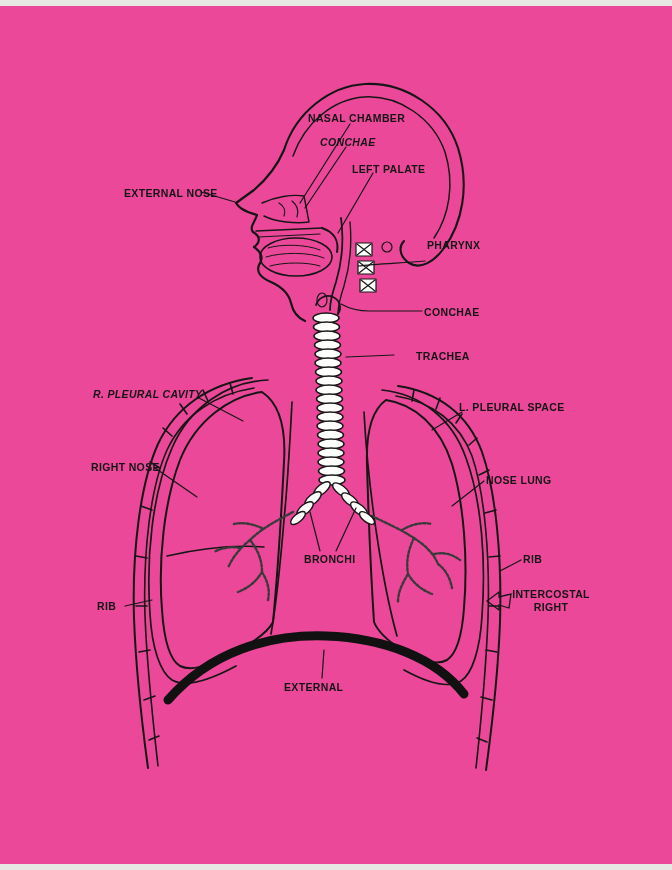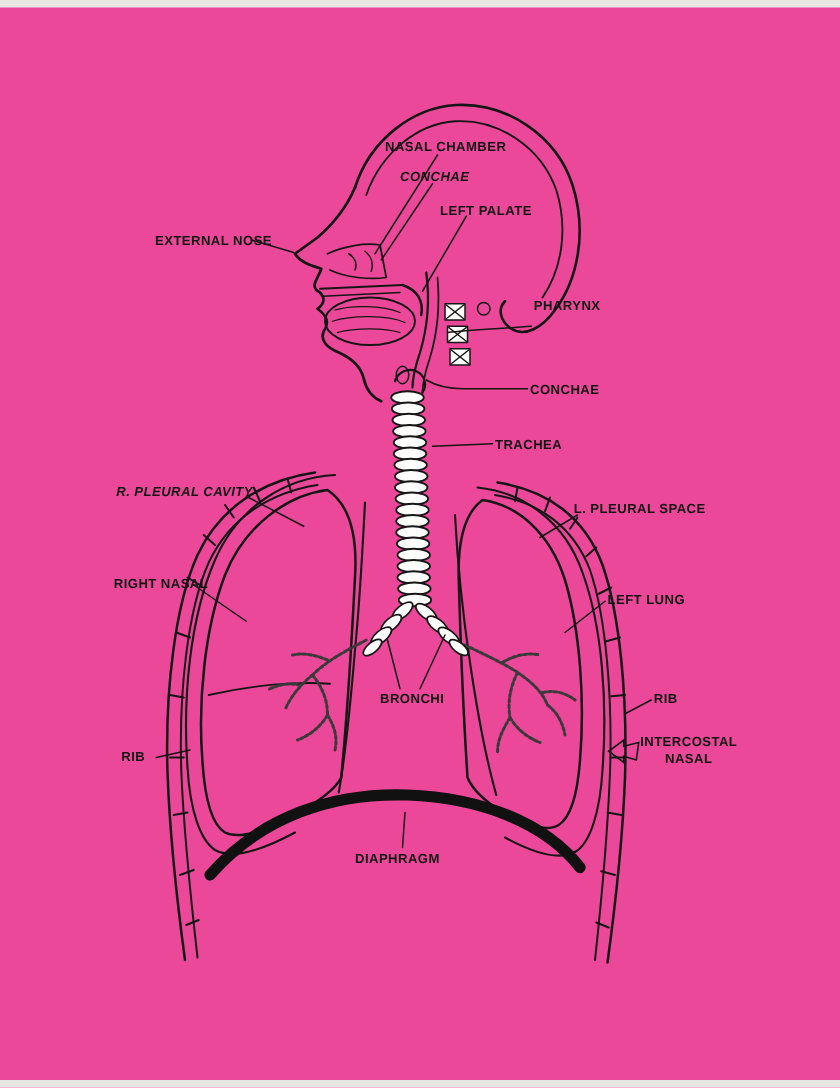--- a/index.html
+++ b/index.html
@@ -187,25 +187,25 @@
       <path stroke-width="1.3" d="M 487 601 L 499 592 L 499 597 L 511 594 L 509 608 L 499 605 L 499 610 Z"></path>
     </g>
   </svg>
 
   <div class="label" style="left:308px;top:112px;">NASAL CHAMBER</div>
   <div class="label" style="left:320px;top:136px;font-style:italic;">CONCHAE</div>
   <div class="label" style="left:352px;top:163px;">LEFT PALATE</div>
   <div class="label" style="left:124px;top:187px;">EXTERNAL NOSE</div>
   <div class="label" style="left:427px;top:239px;">PHARYNX</div>
   <div class="label" style="left:424px;top:306px;">CONCHAE</div>
-  <div class="label" style="left:396px;top:350px;text-align:right;">TRACHEA</div>
+  <div class="label" style="left:416px;top:350px;text-align:right;">TRACHEA</div>
   <div class="label" style="left:93px;top:388px;font-style:italic;">R. PLEURAL CAVITY</div>
   <div class="label" style="left:459px;top:401px;">L. PLEURAL SPACE</div>
-  <div class="label" style="left:91px;top:461px;">RIGHT NASAL</div>
-  <div class="label" style="left:486px;top:474px;">LEFT LUNG</div>
+  <div class="label" style="left:91px;top:461px;">RIGHT NOSE</div>
+  <div class="label" style="left:486px;top:474px;">NOSE LUNG</div>
   <div class="label" style="left:304px;top:553px;">BRONCHI</div>
   <div class="label" style="left:523px;top:553px;">RIB</div>
   <div class="label center" style="left:505px;top:588px;width:92px;">INTERCOSTAL
-NASAL</div>
+RIGHT</div>
   <div class="label" style="left:97px;top:600px;">RIB</div>
-  <div class="label" style="left:284px;top:681px;">DIAPHRAGM</div>
+  <div class="label" style="left:284px;top:681px;">EXTERNAL</div>
 
 </div>
 
 </body></html>

